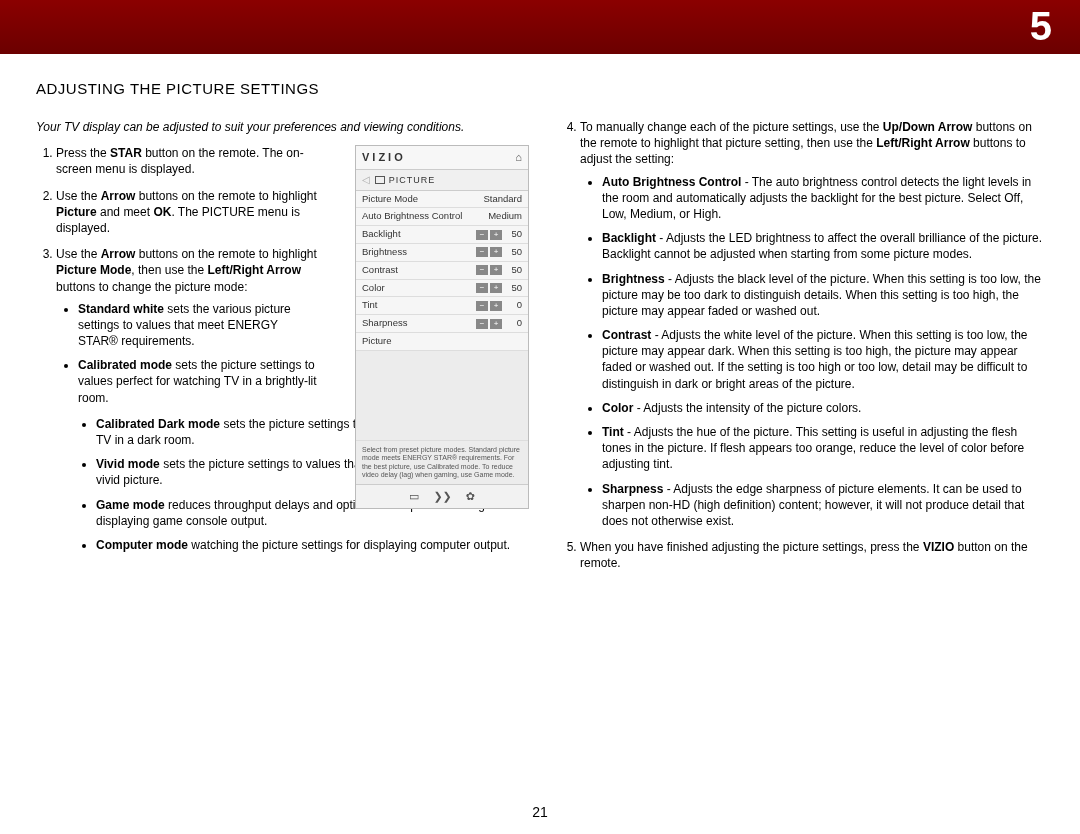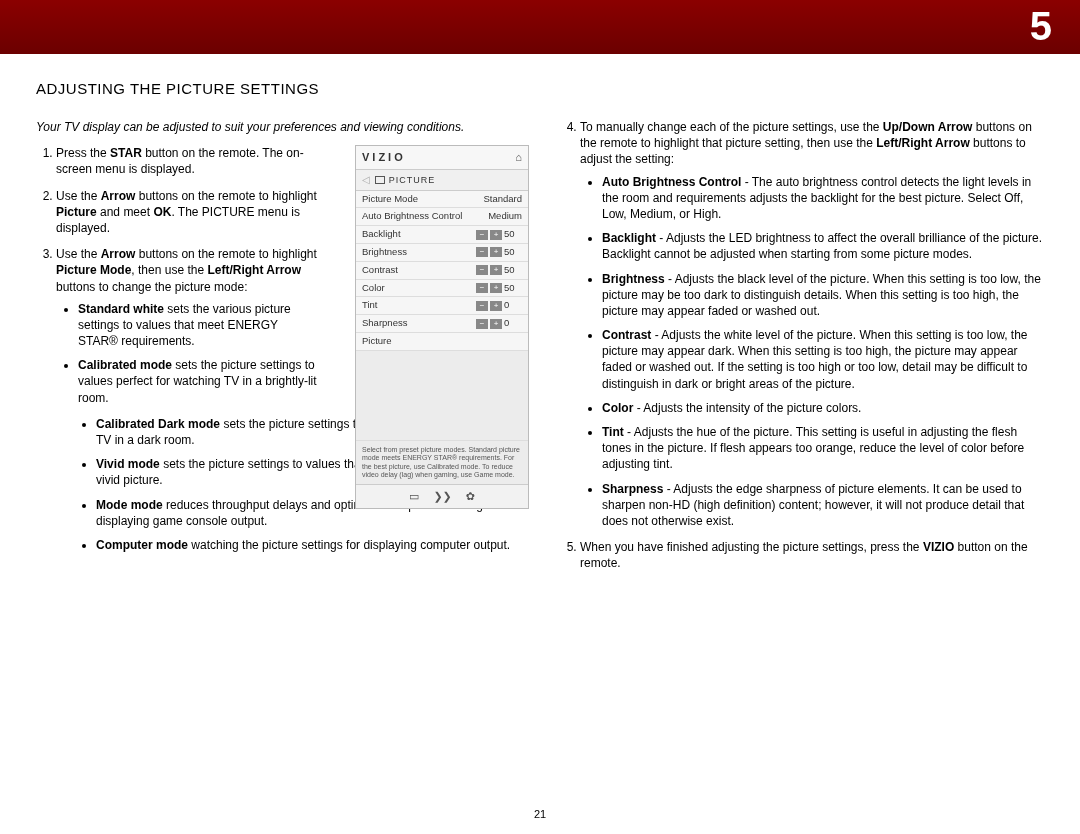--- a/index.html
+++ b/index.html
@@ -88,21 +88,21 @@
   }
   .osd-row .val { color:#333; }
   .slider {
     display:inline-flex; align-items:center; gap:2px;
   }
   .slider .btn {
     width:12px; height:10px; background:#888; color:#fff;
     display:flex; align-items:center; justify-content:center;
     font-size:8px; line-height:1;
   }
-  .slider .num { width:18px; text-align:left; }
+  .slider .num { width:18px; text-align:right; }
   .osd-blank { height: 90px; background:#ececec; border-bottom:1px solid #ddd;}
   .osd-help {
     padding: 5px 6px;
     font-size: 7px;
     line-height:1.2;
     color:#555;
     background:#ececec;
   }
   .osd-footer {
     display:flex; justify-content:center; gap:14px;
@@ -111,21 +111,21 @@
     border-top:1px solid #ccc;
     font-size:11px;
     color:#555;
   }
   .osd-footer .glyph { display:inline-block; }
   .page-num {
     position:absolute;
     bottom:14px;
     left:0; right:0;
     text-align:center;
-    font-size:11px;
+    font-size:14px;
   }
   .back-arrow { color:#aaa; font-size:10px; }
   .sq-icon { width:10px; height:8px; border:1px solid #555; display:inline-block; vertical-align:middle;}
 </style>
 </head>
 <body>
 
 <div class="header-bar">
   <div class="chapter-number">5</div>
 </div>
@@ -231,31 +231,31 @@
             <span class="glyph">▭</span>
             <span class="glyph">❯❯</span>
             <span class="glyph">✿</span>
           </div>
         </div>
       </div>
 
       <ul class="bullets" style="padding-left:60px; margin-top:4px;">
         <li><b>Calibrated Dark mode</b><span> sets the picture settings to values perfect for watching TV in a dark room.</span></li>
         <li><b>Vivid mode</b><span> sets the picture settings to values that produce a brighter, more vivid picture.</span></li>
-        <li><b>Mode mode</b><span> reduces throughput delays and optimizes the picture settings for displaying game console output.</span></li>
+        <li><b>Game mode</b><span> reduces throughput delays and optimizes the picture settings for displaying game console output.</span></li>
         <li><b>Computer mode</b><span> watching the picture settings for displaying computer output.</span></li>
       </ul>
     </div>
 
     <div class="col">
       <ol class="steps" start="4">
         <li>
           <span>To manually change each of the picture settings, use the </span><b>Up/Down Arrow</b><span> buttons on the remote to highlight that picture setting, then use the </span><b>Left/Right Arrow</b><span> buttons to adjust the setting:</span>
           <ul class="bullets">
-            <li><b>Auto Brightness Control</b><span> - The auto brightness control detects the light levels in the room and requirements adjusts the backlight for the best picture. Select Off, Low, Medium, or High.</span></li>
+            <li><b>Auto Brightness Control</b><span> - The auto brightness control detects the light levels in the room and automatically adjusts the backlight for the best picture. Select Off, Low, Medium, or High.</span></li>
             <li><b>Backlight</b><span> - Adjusts the LED brightness to affect the overall brilliance of the picture. Backlight cannot be adjusted when starting from some picture modes.</span></li>
             <li><b>Brightness</b><span> - Adjusts the black level of the picture. When this setting is too low, the picture may be too dark to distinguish details. When this setting is too high, the picture may appear faded or washed out.</span></li>
             <li><b>Contrast</b><span> - Adjusts the white level of the picture. When this setting is too low, the picture may appear dark. When this setting is too high, the picture may appear faded or washed out. If the setting is too high or too low, detail may be difficult to distinguish in dark or bright areas of the picture.</span></li>
             <li><b>Color</b><span> - Adjusts the intensity of the picture colors.</span></li>
             <li><b>Tint</b><span> - Adjusts the hue of the picture. This setting is useful in adjusting the flesh tones in the picture. If flesh appears too orange, reduce the level of color before adjusting tint.</span></li>
             <li><b>Sharpness</b><span> - Adjusts the edge sharpness of picture elements. It can be used to sharpen non-HD (high definition) content; however, it will not produce detail that does not otherwise exist.</span></li>
           </ul>
         </li>
         <li>
           <span>When you have finished adjusting the picture settings, press the </span><b>VIZIO</b><span> button on the remote.</span>

